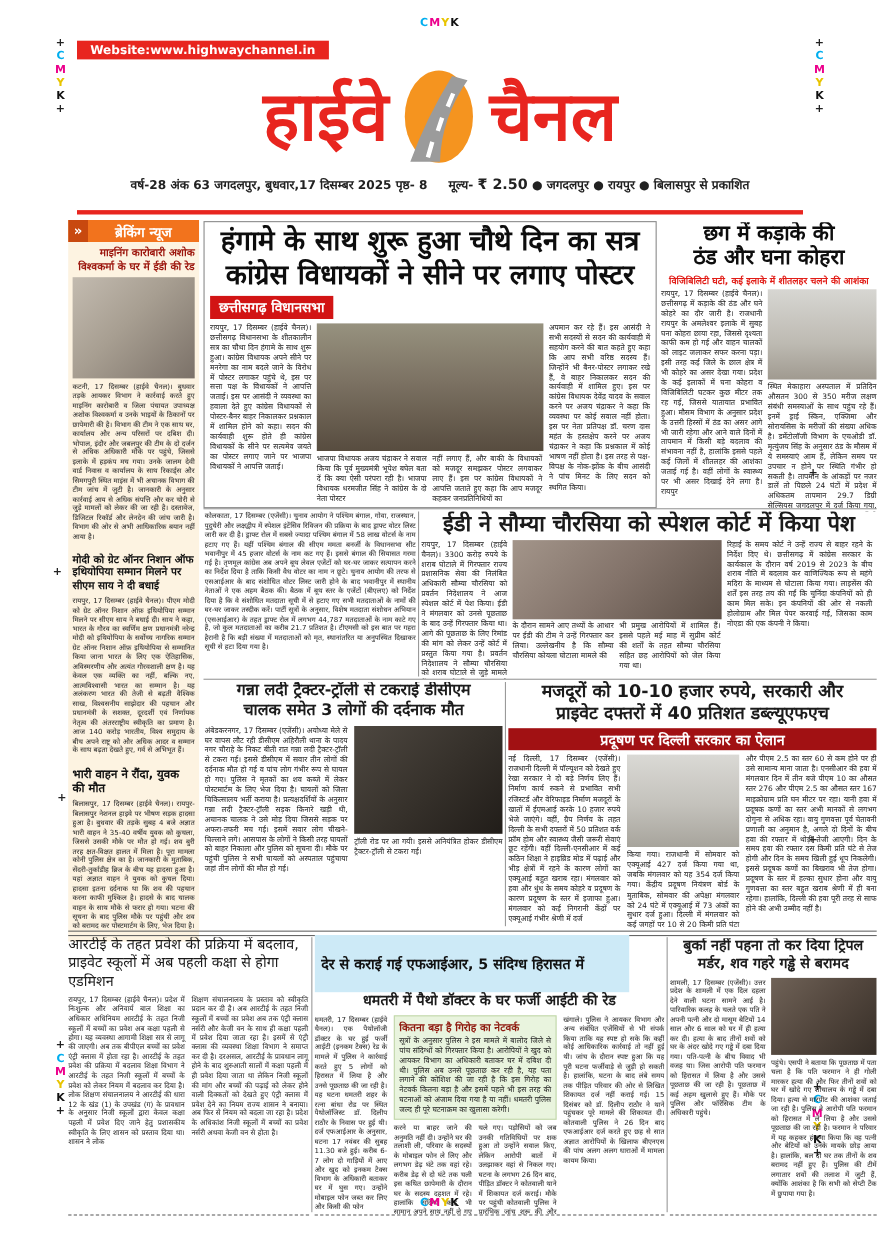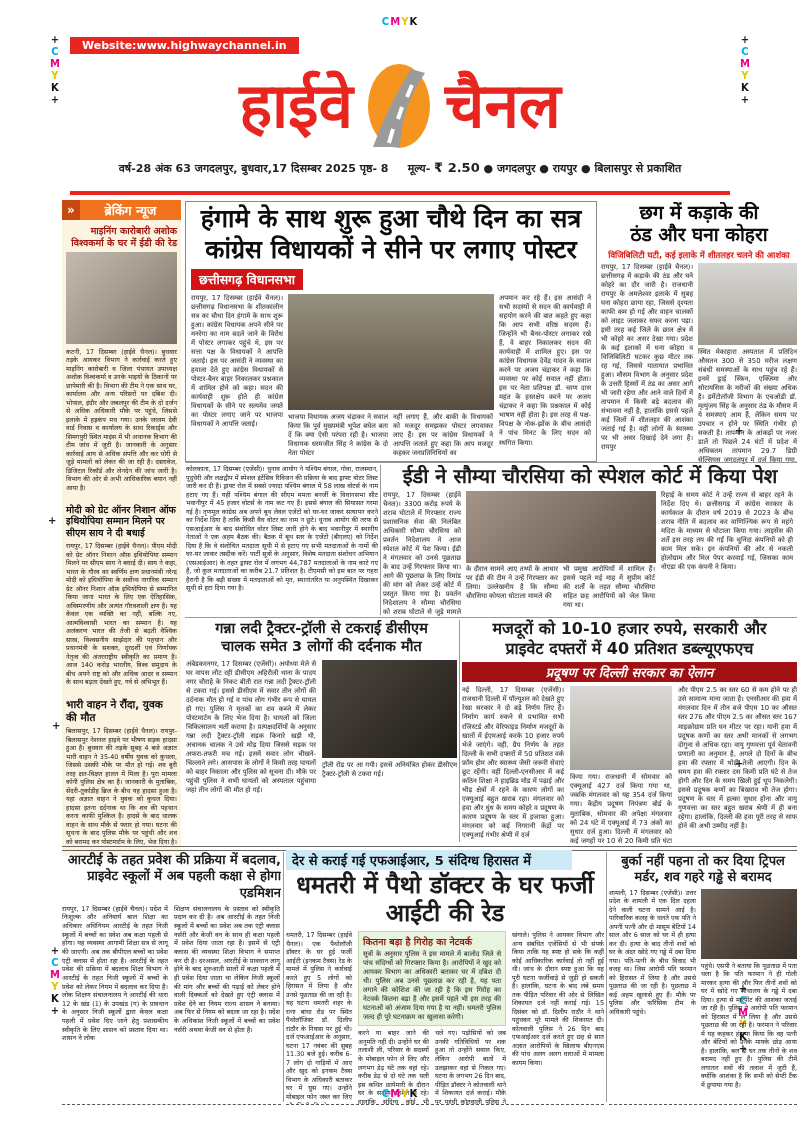--- a/index.html
+++ b/index.html
@@ -71,35 +71,35 @@
   
   .ganna{position:absolute;left:186px;top:620px;width:271px;height:224px;overflow:hidden;}
   .gan-hl{font-size:14.5px;font-weight:bold;text-align:center;line-height:1.2;margin-bottom:4px;}
   .gan-body{display:flex;gap:6px;}
   .gan-c1{width:130px;}
   .gan-c2{width:135px;}
   .gan-photo{width:135px;height:98px;background:linear-gradient(135deg,#4d4740 0%,#35302a 55%,#211d19 100%);margin-bottom:3px;}
   
   .majdoor{position:absolute;left:462px;top:619px;width:335px;height:226px;overflow:hidden;}
   .maj-hl{font-size:16px;font-weight:bold;text-align:center;line-height:1.2;margin-bottom:4px;}
-  .maj-band{background:#a11113;color:#fff;font-size:13px;font-weight:bold;text-align:center;padding:1px 0;margin-bottom:4px;font-style:italic;}
+  .maj-band{background:#a11113;color:#fff;font-size:13px;font-weight:bold;text-align:center;padding:1px 0;margin-bottom:4px;}
   .maj-body{display:flex;gap:6px;}
   .maj-c1{width:102px;}
   .maj-c2{width:102px;}
   .smog-photo{width:102px;height:84px;background:linear-gradient(180deg,#dad9d5 0%,#c3c1bb 55%,#a7a49c 100%);margin-bottom:3px;}
   .maj-c3{width:119px;}
   
   .rte{position:absolute;left:62px;top:852px;width:219px;height:252px;overflow:hidden;}
-  .rte-hl{font-size:13px;font-weight:bold;text-align:right;line-height:1.25;margin-bottom:4px;}
+  .rte-hl{font-size:13px;font-weight:normal;text-align:left;line-height:1.25;margin-bottom:4px;}
   .rte-body{display:flex;gap:6px;}
   .rte-body div{width:106px;}
   
   .dham{position:absolute;left:286px;top:850px;width:318px;height:254px;overflow:hidden;}
-  .dham-over{background:#cdeaf7;color:#111;font-size:13px;font-weight:bold;padding:1px 6px;width:286px;box-sizing:border-box;}
-  .dham-hl{font-size:24px;font-weight:bold;text-align:center;line-height:1.15;margin:2px 0 4px;}
+  .dham-over{background:#cdeaf7;color:#111;font-size:13px;font-weight:bold;padding:17px 6px;width:286px;box-sizing:border-box;}
+  .dham-hl{font-size:13px;font-weight:bold;text-align:center;line-height:1.15;margin:2px 0 4px;}
   .dham-body{display:flex;gap:6px;}
   .dham-c1{width:66px;}
   .dham-mid{width:148px;}
   .greenbox{background:#e9f4de;border:1px solid #c2d8ab;padding:3px 4px;margin-bottom:3px;}
   .greenbox-title{font-size:9.5px;font-weight:bold;color:#8f1a0f;margin-bottom:2px;}
   .dham-mid-cols{display:flex;gap:6px;}
   .dham-mid-cols div{width:71px;}
   .dham-c4{width:92px;}
   
   .burqa{position:absolute;left:609px;top:853px;width:188px;height:251px;overflow:hidden;}

